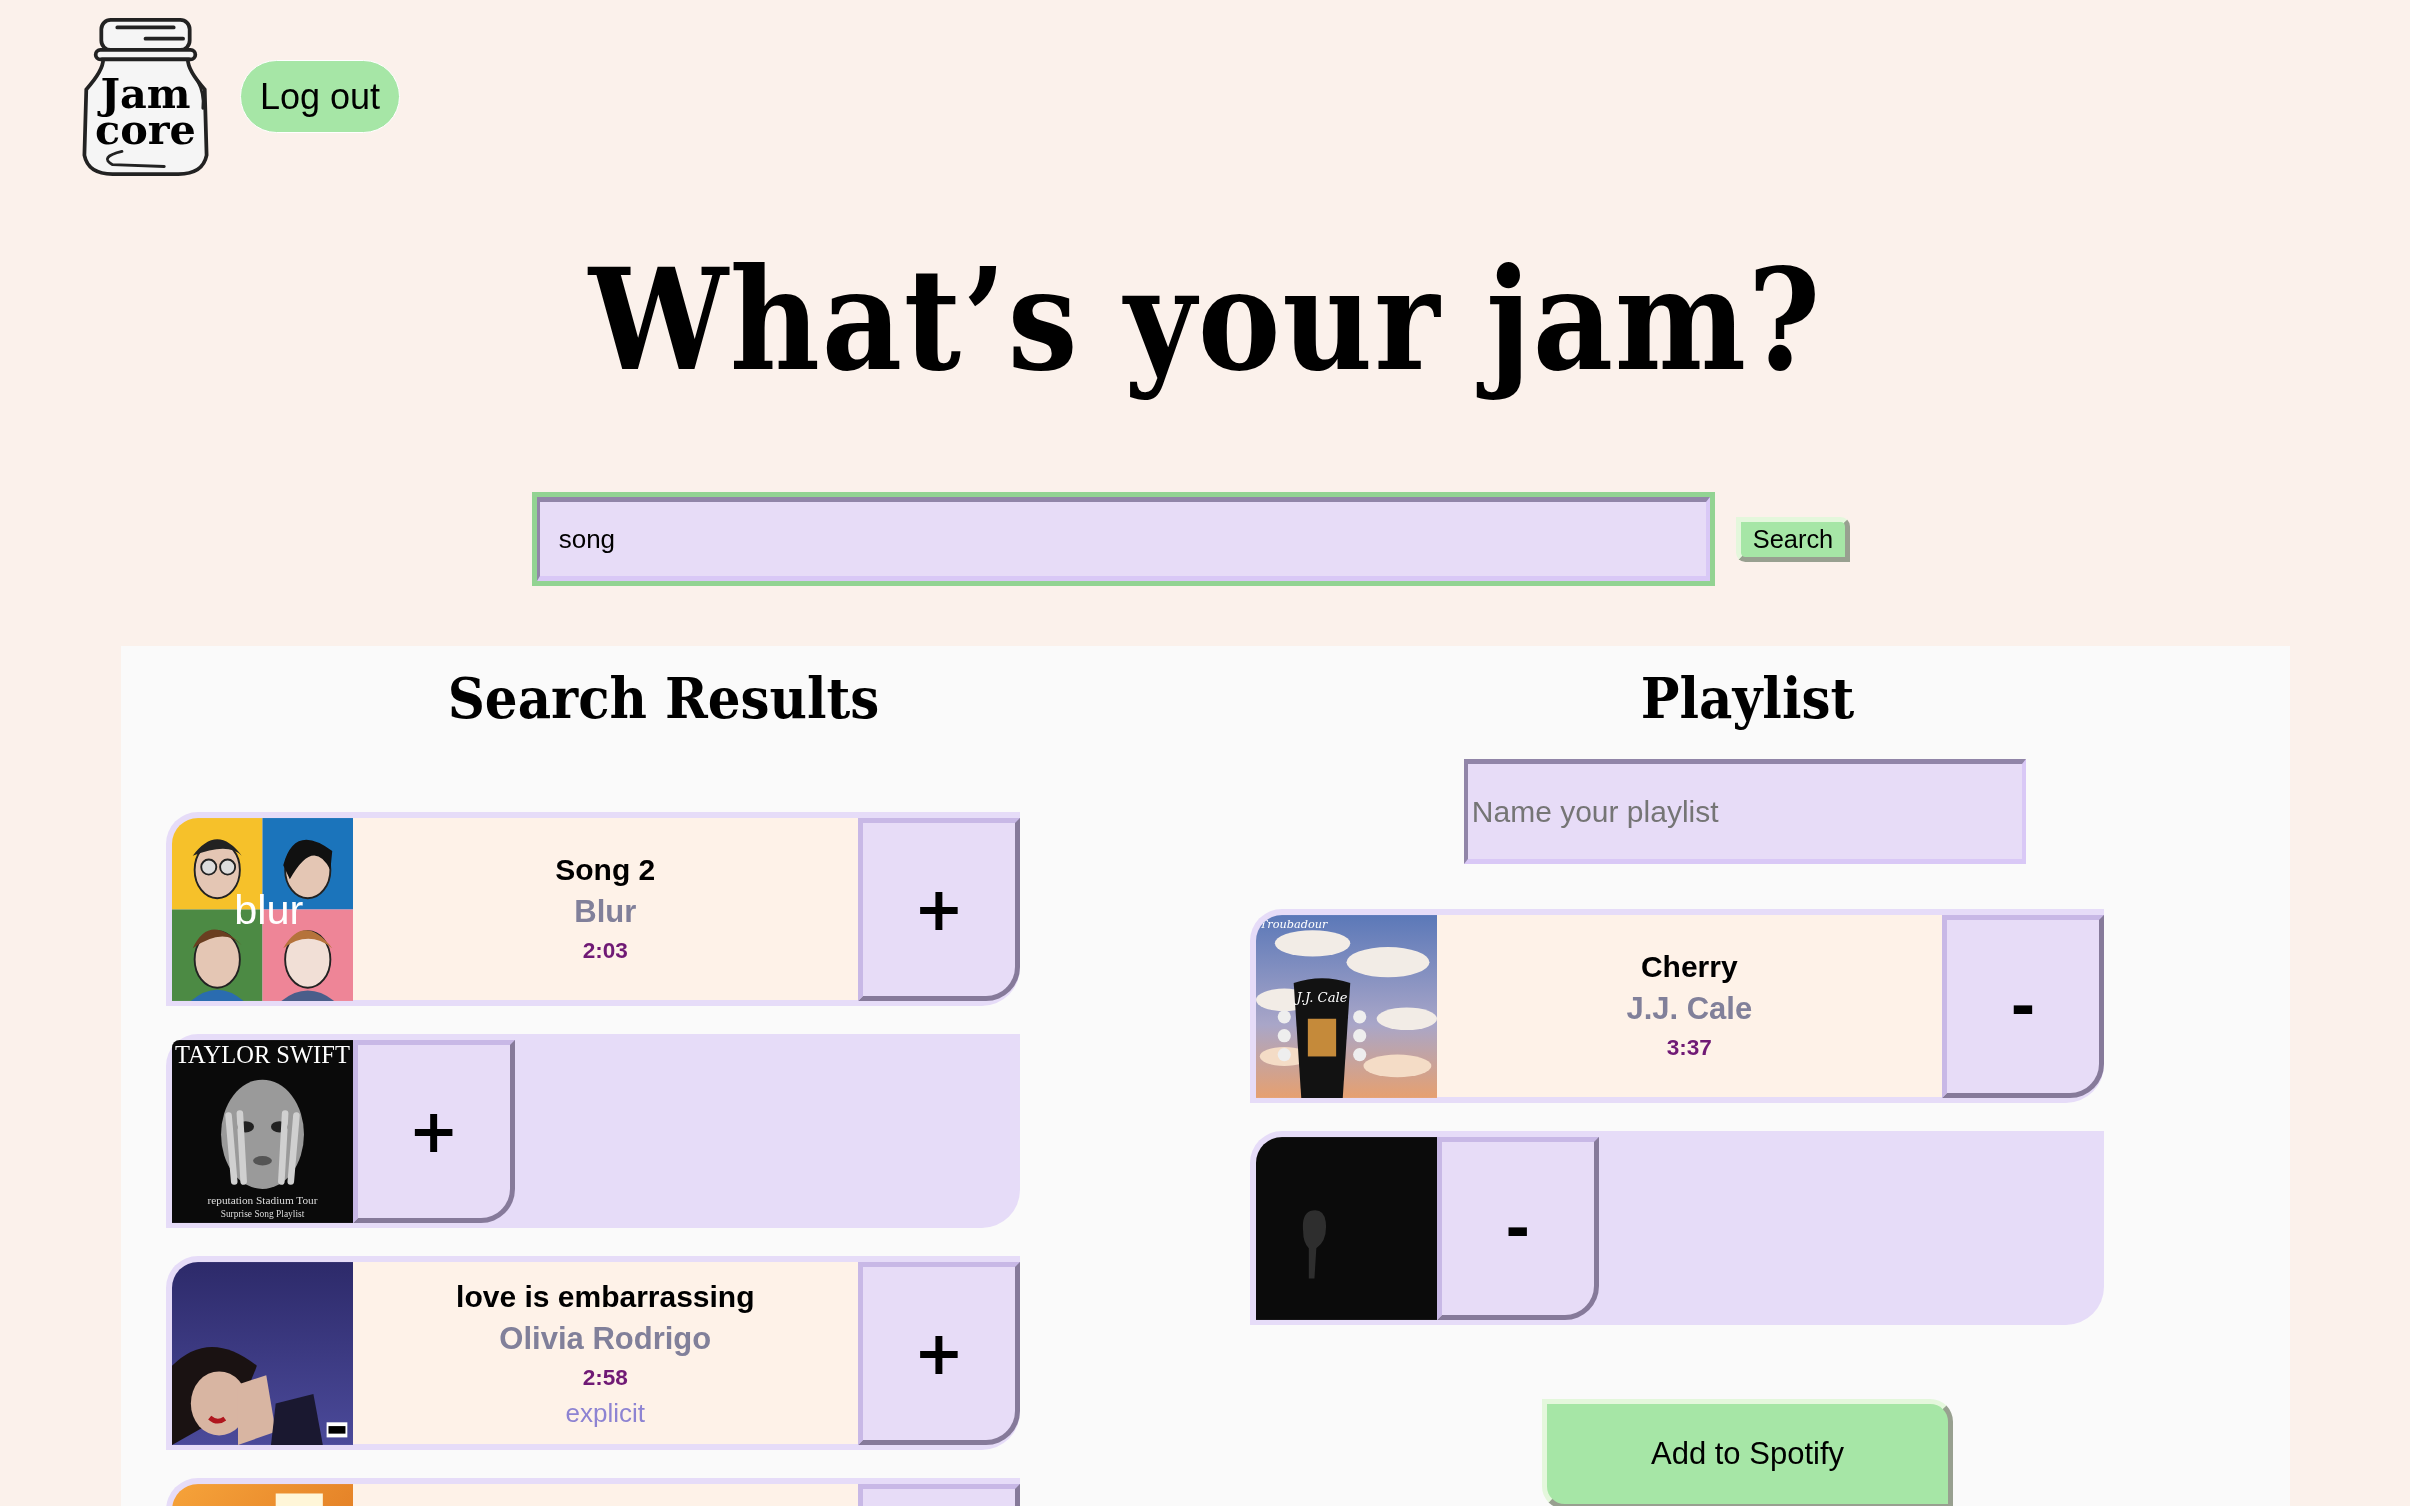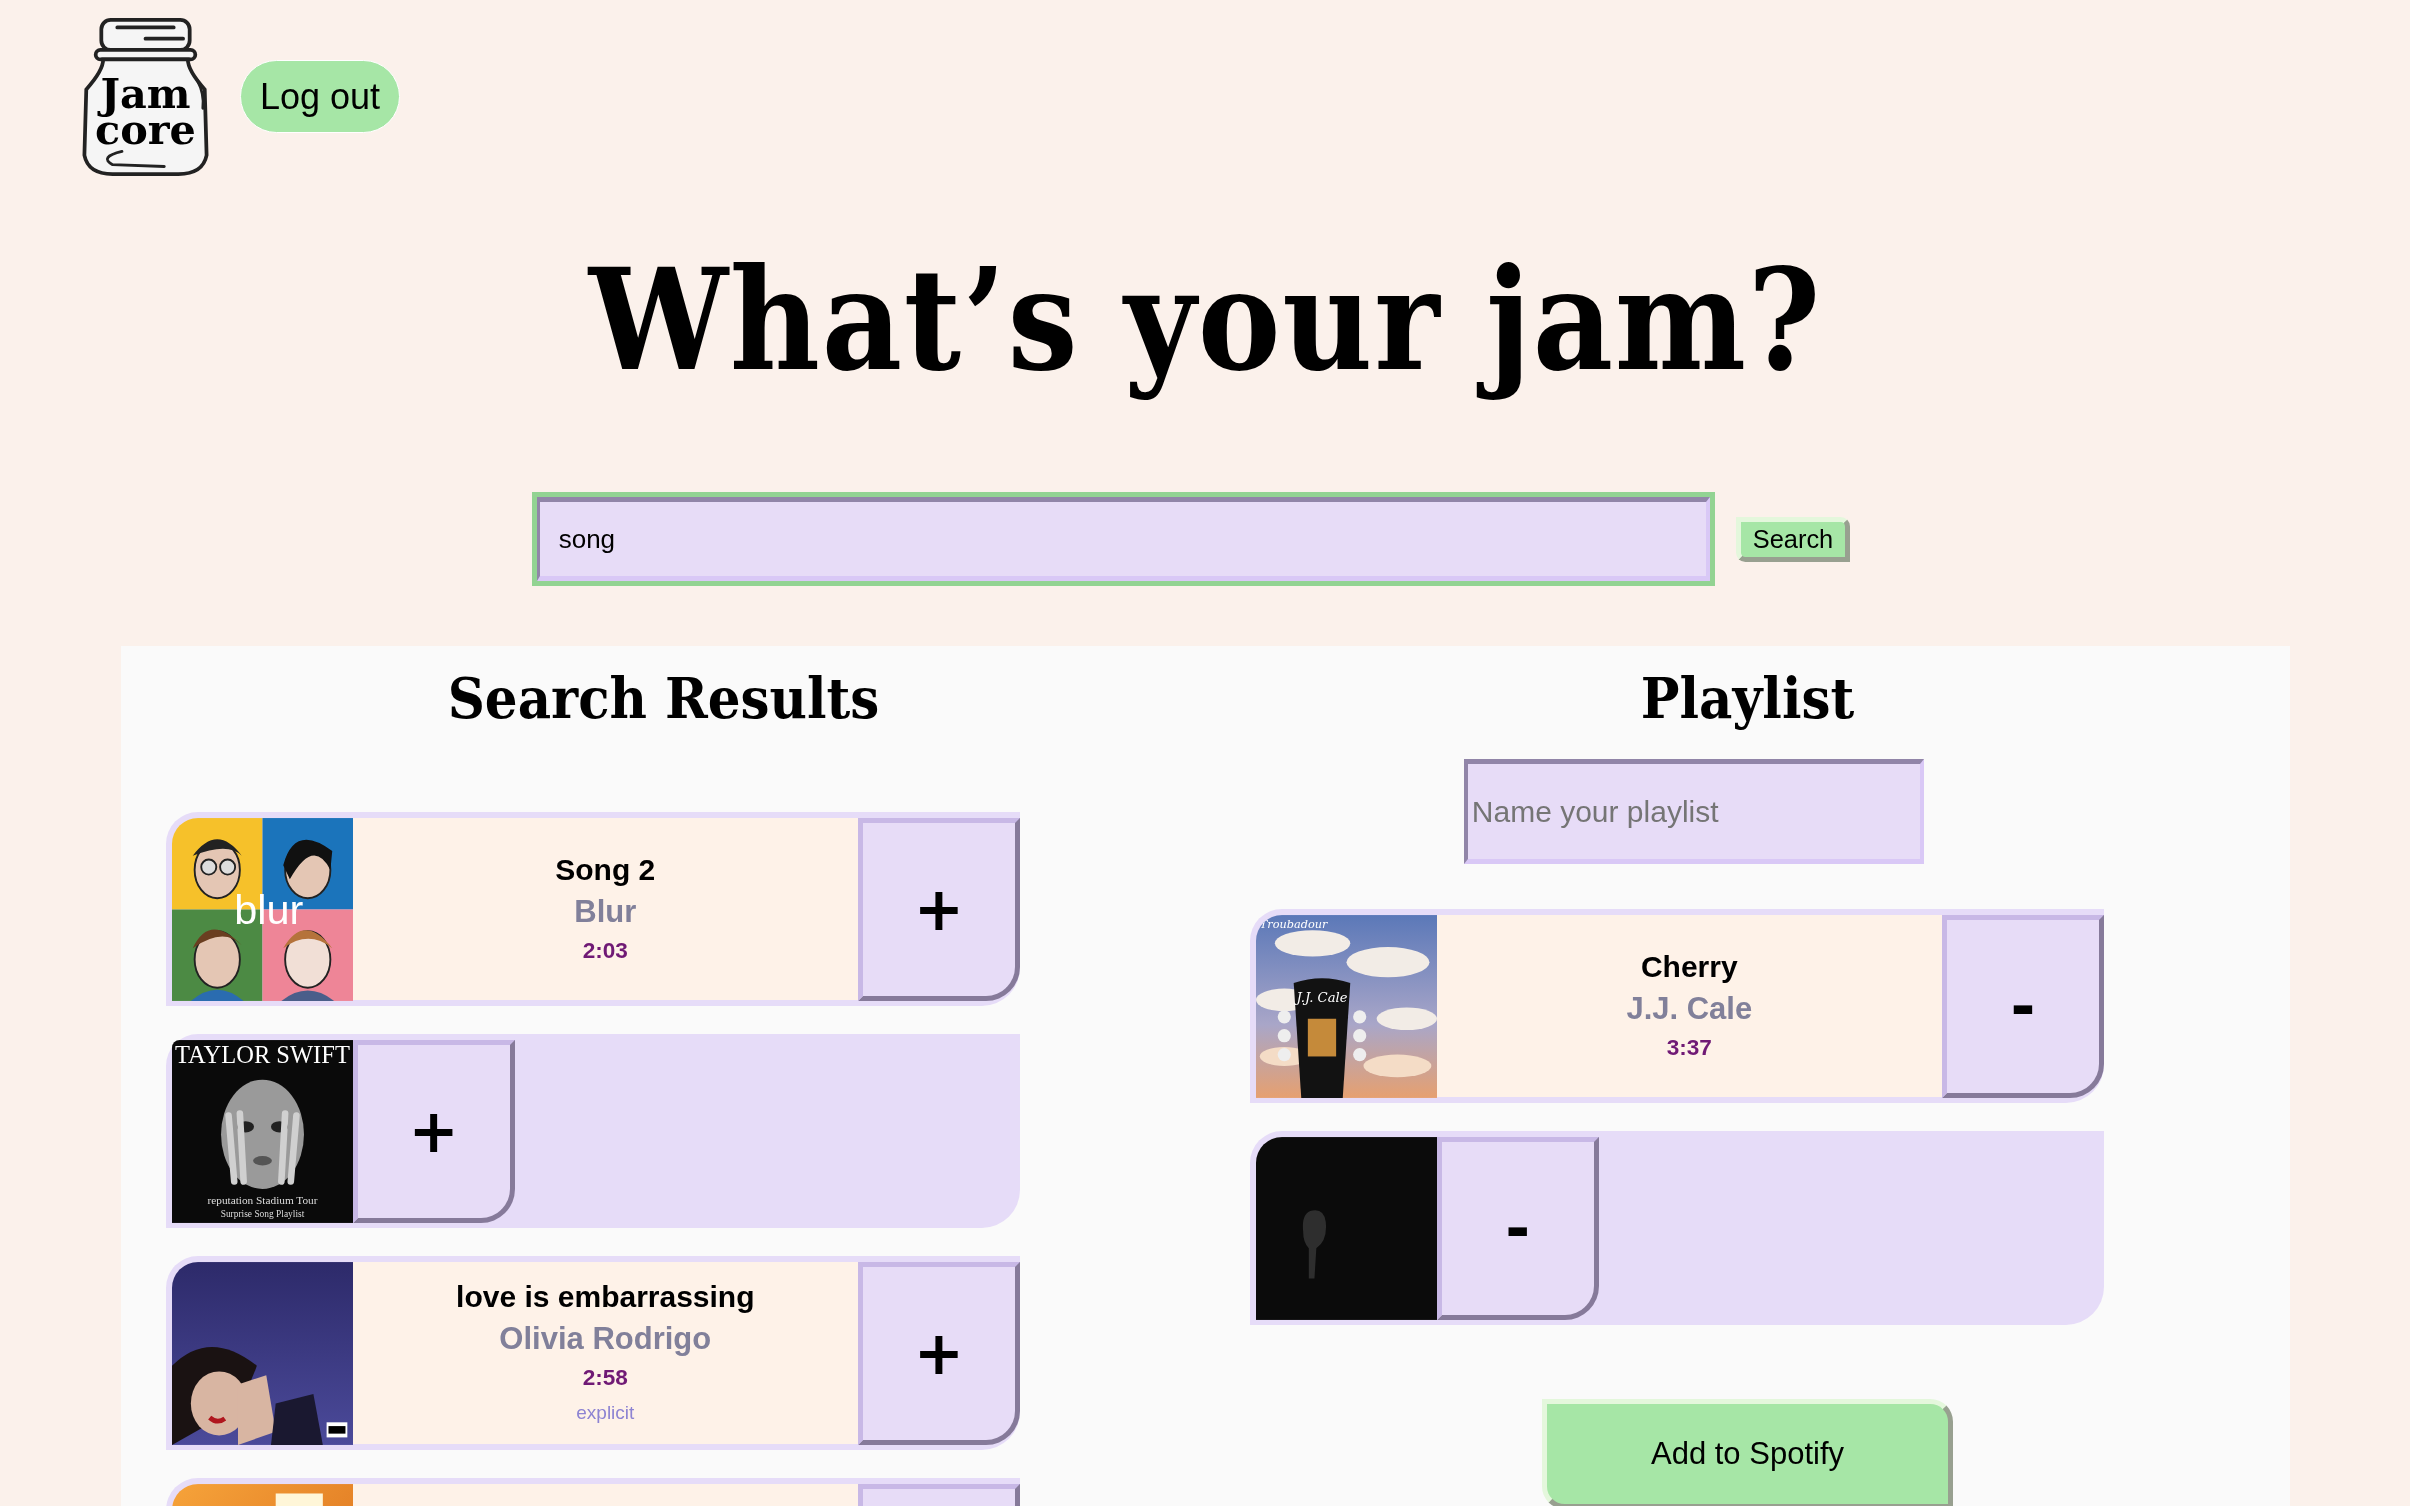--- a/index.html
+++ b/index.html
@@ -53,21 +53,21 @@
   
   .panel { left:121px; top:646px; width:2169px; height:861px; background:#fafafa; }
   .section-title {
     font-family:"DejaVu Serif", serif; font-weight:bold; font-size:56px; line-height:66px;
     text-align:center; transform:scaleX(0.92);
   }
   .results-title { left:234px; top:665px; width:859px; }
   .playlist-title { left:1318px; top:665px; width:859px; }
 
   .playlist-name {
-    left:1464px; top:759px; width:460px; height:105px; box-sizing:border-box;
+    left:1464px; top:759px; width:562px; height:105px; box-sizing:border-box;
     background:#e7dcf7;
     border-style:solid; border-width:5.6px 4.7px 5.6px 4.7px;
     border-color:#9185a8 #d9c8f6 #d9c8f6 #9185a8;
     font-family:"Liberation Sans", sans-serif; font-size:30px; padding:0 3.8px; outline:none;
   }
   .playlist-name::placeholder { color:#757575; }
 
   
   .track {
     width:854px; height:194px; box-sizing:border-box;
@@ -75,21 +75,21 @@
     padding:5.6px 0 5.6px 5.6px; display:flex;
   }
   .track .art { width:181px; height:183px; flex:none; border-top-left-radius:26px; overflow:hidden; position:relative; }
   .track .info {
     flex:1; background:#fef2e8; display:flex; flex-direction:column; align-items:center; justify-content:center;
     text-align:center;
   }
   .track .name { font-size:30px; font-weight:bold; color:#000; line-height:41px; }
   .track .artist { font-size:31px; font-weight:bold; color:#81809a; line-height:43px; }
   .track .duration { font-size:22.6px; font-weight:bold; color:#701a75; line-height:36px; }
-  .track .explicit { font-size:19px; color:#8d83d2; line-height:34px;text-align:right; }
+  .track .explicit { font-size:26px; color:#8d83d2; line-height:34px;text-align:right; }
   .track .action {
     width:162px; height:183px; flex:none; box-sizing:border-box;
     background:#e7dcf7; border-style:solid; border-width:5.6px 5.6px 5.6px 5.6px;
     border-color:#c8b8e6 #867a9a #867a9a #c8b8e6;
     border-radius:0 0 34px 0;
     display:flex; align-items:center; justify-content:center;
     font-size:60px; font-weight:bold; cursor:pointer;
     font-family:"DejaVu Sans", sans-serif;
   }
 

